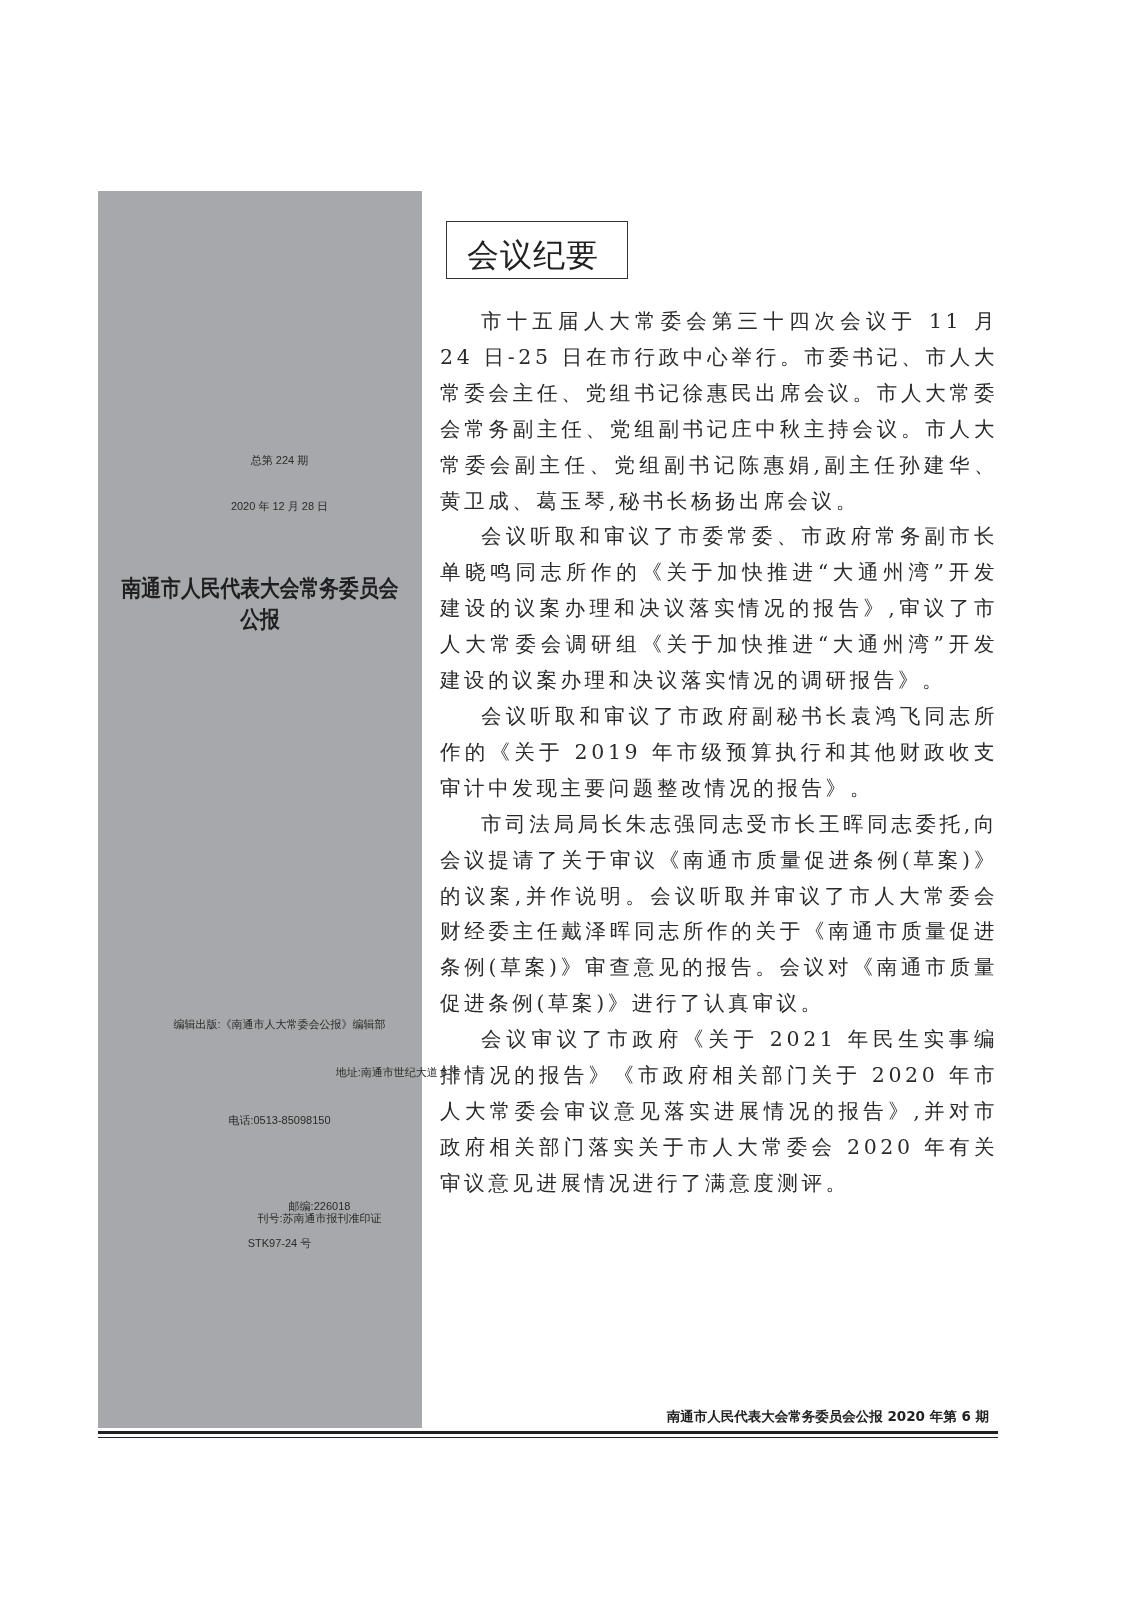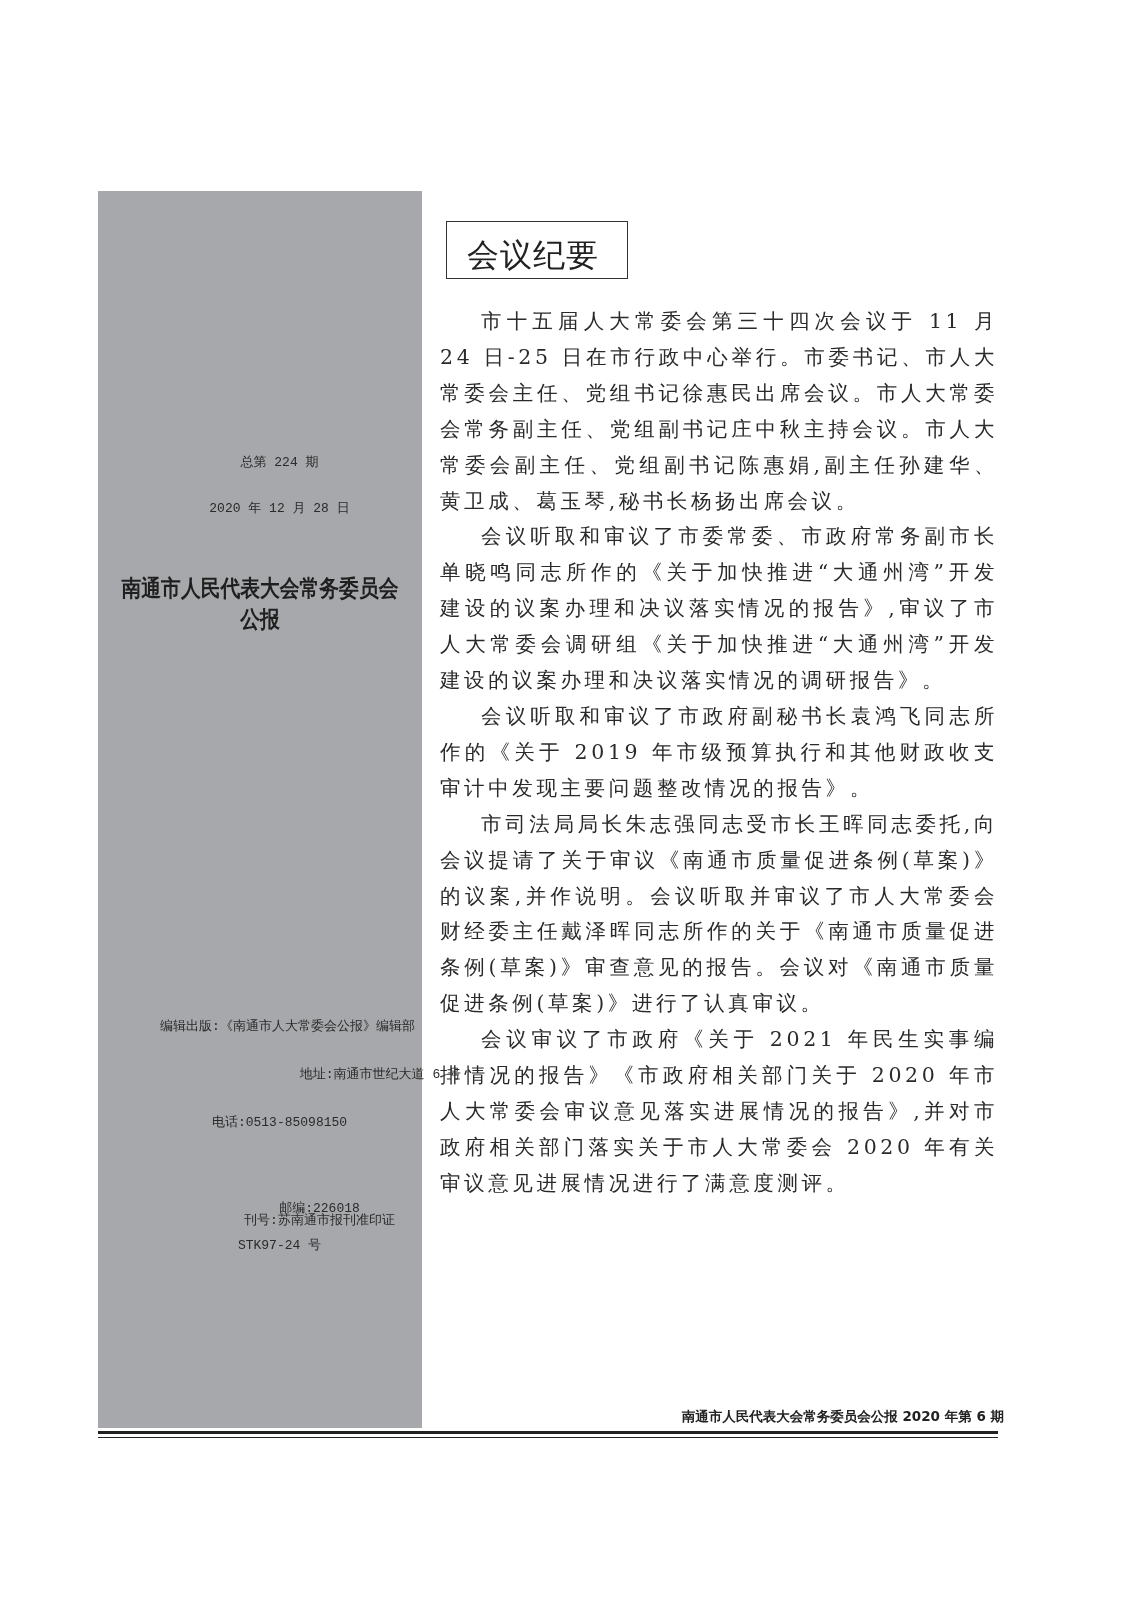--- a/index.html
+++ b/index.html
@@ -4,41 +4,41 @@
   <style>
     html, body { margin: 0; padding: 0; background: #ffffff; }
     body { width: 1131px; height: 1600px; position: relative; overflow: hidden;
            font-family: "DejaVu Serif", "Liberation Serif", serif; color: #231f20; }
     .sidebar { position: absolute; left: 98px; top: 191px; width: 324px; height: 1237px;
                background: #a7a8ab; }
     .sidebar-title { position: absolute; left: 0; width: 324px; top: 382px; text-align: center;
                      font-family: "DejaVu Sans", "Liberation Sans", sans-serif; font-weight: bold;
                      font-size: 23px; letter-spacing: 0px; color: #1f1f1f; transform: scaleX(0.86); transform-origin: center; }
     .sidebar-line { position: absolute; left: 0; width: 363px; text-align: center;
-                    font-family: Liberation Mono, monospace; font-size: 13px; color: #2a2a2a; }
+                    font-family: Liberation Sans, sans-serif; font-size: 11px; color: #2a2a2a; }
     .section-box { position: absolute; left: 446px; top: 221px; width: 182px; height: 58px;
                    border: 1.5px solid #333; box-sizing: border-box; }
     .section-title { position: absolute; left: 20px; top: 12px;
                      font-family: "DejaVu Sans", "Liberation Sans", sans-serif; font-size: 32px; color: #222; letter-spacing: 1px; }
     .article { position: absolute; left: 440px; top: 304px; width: 558px;
                font-size: 20.5px; line-height: 35.9px; color: #2a2a2a; letter-spacing: 3.6px; }
     .article p { margin: 0; text-indent: 2em; text-align: justify; }
-    .footer-text { position: absolute; right: 127px; top: 1408px;
+    .footer-text { position: absolute; right: 142px; top: 1408px;
                    font-family: "DejaVu Sans", "Liberation Sans", sans-serif; font-size: 13.5px; font-weight: bold; color: #222; text-align: right; }
     .rule-thick { position: absolute; left: 98px; top: 1431px; width: 900px; height: 3px; background: #222; }
     .rule-thin { position: absolute; left: 98px; top: 1437px; width: 900px; height: 1px; background: #222; }
   </style>
 </head>
 <body>
 
 <div class="sidebar">
   <div class="sidebar-title">南通市人民代表大会常务委员会公报</div>
   <div class="sidebar-line" style="top:262px;">总第 224 期</div>
   <div class="sidebar-line" style="top:308px;">2020 年 12 月 28 日</div>
-  <div class="sidebar-line" style="top:826px;padding-left:8px;">编辑出版:《南通市人大常委会公报》编辑部</div>
+  <div class="sidebar-line" style="top:826px;">编辑出版:《南通市人大常委会公报》编辑部</div>
   <div class="sidebar-line" style="top:874px;text-align:right;">地址:南通市世纪大道 6 号</div>
   <div class="sidebar-line" style="top:922px;">电话:0513-85098150</div>
   <div class="sidebar-line" style="top:1008px;padding-left:40px;">邮编:226018</div>
   <div class="sidebar-line" style="top:1020px;padding-left:40px;">刊号:苏南通市报刊准印证</div>
   <div class="sidebar-line" style="top:1045px;">STK97-24 号</div>
 </div>
 
 <div class="section-box">
   <div class="section-title">会议纪要</div>
 </div>

